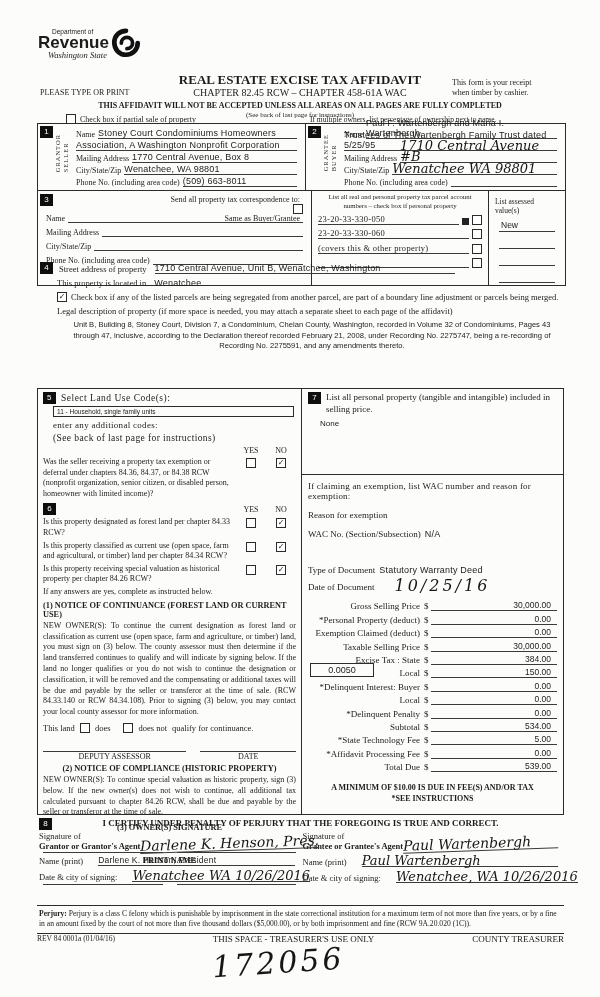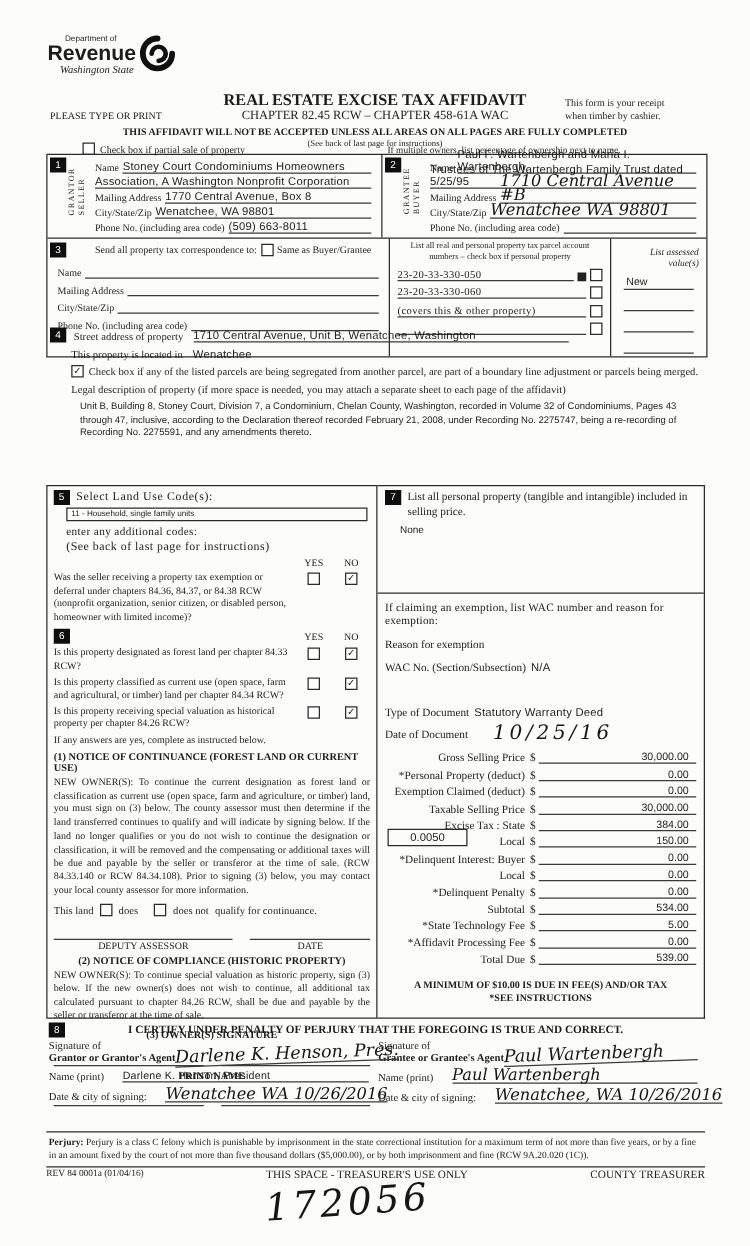--- a/index.html
+++ b/index.html
@@ -47,28 +47,28 @@
   .s3{position:relative;width:267px;border-right:1px solid #2b2b2b;padding:4px 6px 4px 0;}
   .s3 .badge{position:absolute;top:3px;left:2px;}
   .s3row{margin-left:38px;margin-right:2px;height:14px;}
   .parcelcol{width:168px;border-right:1px solid #2b2b2b;padding:2px 4px;}
   .parcelhdr{font-size:6.8px;text-align:center;line-height:8.5px;}
   .parcelrow{display:flex;align-items:flex-end;gap:3px;margin:3.5px 2px 0 2px;height:11px;}
   .parcelrow .pv{flex:1;border-bottom:1px solid #3a3a3a;font-family:Liberation Serif, serif;
                  font-size:8.5px;letter-spacing:.3px;}
   .pmark{width:7px;height:7px;background:#222;flex:none;}
   .assesscol{flex:1;padding:2px 6px;}
-  .assesshdr{font-size:7.5px;text-align:right;margin-top:4px;font-style:italic;}
+  .assesshdr{font-size:7.5px;text-align:left;margin-top:4px;}
   .assessrow{margin:5px 4px 0 4px;border-bottom:1px solid #3a3a3a;height:11px;
              font-family:"Liberation Sans",sans-serif;font-size:8.5px;padding-left:2px;}
   
   .sec4{left:37px;top:262px;width:527px;font-size:8.5px;}
   .s4row{margin-left:3px;display:flex;align-items:flex-end;margin-bottom:4px;}
   .s4row .lab{padding-right:8px;white-space:nowrap;}
-  .legal{margin:3px 4px 0 27px;font-family:"Liberation Sans",sans-serif;font-size:7.6px;line-height:10.5px;}
+  .legal{margin:3px 4px 0 27px;font-family:"Liberation Sans",sans-serif;font-size:7.6px;line-height:10.5px;text-align:center;}
   
   .leftbox{left:37px;top:388px;width:265px;height:427px;border:1px solid #2b2b2b;padding:3px 5px;box-sizing:border-box;}
   .rightbox{left:302px;top:388px;width:262px;height:427px;border:1px solid #2b2b2b;border-left:none;
             padding:3px 6px;box-sizing:border-box;}
   .s5title{display:flex;gap:5px;align-items:center;font-size:9.5px;letter-spacing:.5px;}
   .codebox{border:1px solid #2b2b2b;margin:2px 2px 0 10px;padding:1px 3px;
            font-family:"Liberation Sans",sans-serif;font-size:6.5px;}
   .addl{display:flex;align-items:flex-end;margin:3px 2px 0 10px;font-size:9px;letter-spacing:.3px;}
   .seeback2{margin:3px 0 0 10px;font-size:9.5px;letter-spacing:.4px;}
   .ynhdr{display:flex;justify-content:flex-end;font-size:8px;margin-top:3px;}
@@ -207,21 +207,21 @@
           <span class="lab">Phone No. (including area code)</span>
           <span class="fill"></span>
         </div>
       </div>
     </div>
 
     <div class="band3">
 
       <div class="s3">
         <span class="badge">3</span>
-        <div class="frow s3row" style="align-items:flex-start;">
+        <div class="frow s3row" style="align-items:flex-end;flex-direction:column;">
           <span class="lab" style="font-size:8px;">Send all property tax correspondence to:</span>
           <span class="cb"></span>
           <span class="lab" style="padding-left:3px;">Same as Buyer/Grantee</span>
         </div>
         <div class="frow s3row" style="margin-left:8px;">
           <span class="lab">Name</span>
           <span class="fill"></span>
         </div>
         <div class="frow s3row" style="margin-left:8px;">
           <span class="lab">Mailing Address</span>

